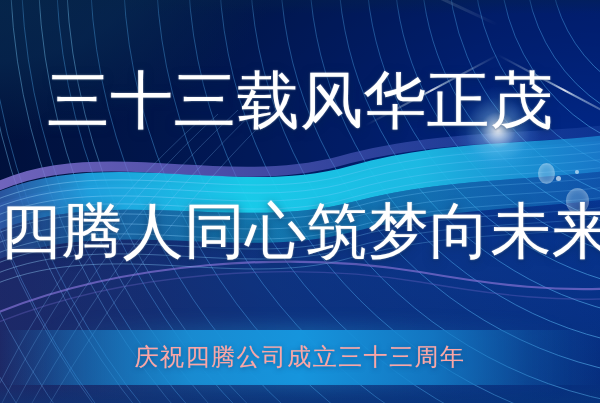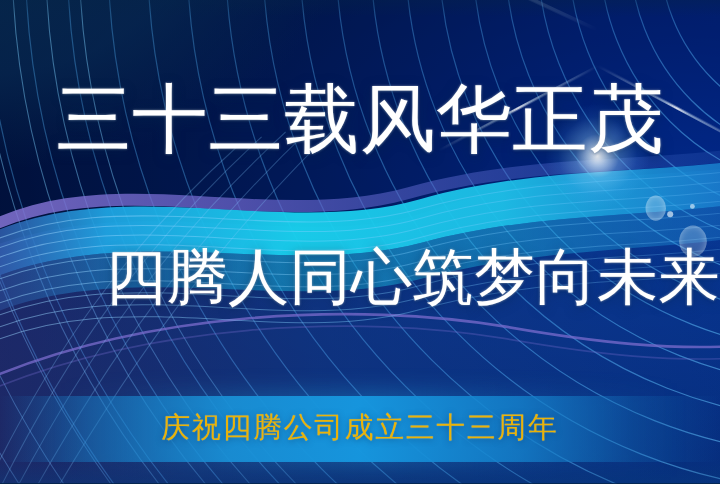--- a/index.html
+++ b/index.html
@@ -119,28 +119,28 @@
     color: #ffffff;
     font-weight: 400;
     letter-spacing: 0.005em;
     white-space: nowrap;
     text-shadow:
       0 0 2px rgba(255,255,255,0.55),
       0 2px 10px rgba(4,36,78,0.55),
       0 1px 2px rgba(6,40,84,0.45);
   }
   .headline-1 { top: 64px; font-size: 63px; line-height: 72px; }
-  .headline-2 { top: 196px; font-size: 51px; line-height: 70px; text-align: right; }
+  .headline-2 { top: 196px; font-size: 61px; line-height: 70px; }
 
   .subtitle {
     position: absolute;
     left: 0; top: 340px;
     width: 600px;
     text-align: center;
-    color: #eab308;
+    color: #fca5a5;
     font-family: "Liberation Serif", "DejaVu Serif", serif;
     font-size: 24px;
     line-height: 34px;
     letter-spacing: 0.06em;
     white-space: nowrap;
     text-shadow: 0 1px 5px rgba(5,45,95,0.55), 0 0 1px rgba(255,255,255,0.4);
   }
 
   
   .edge-top {

